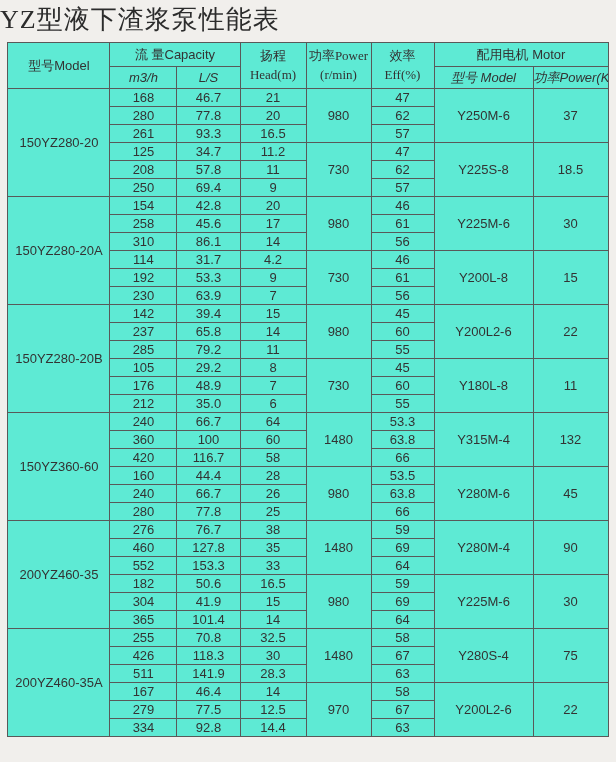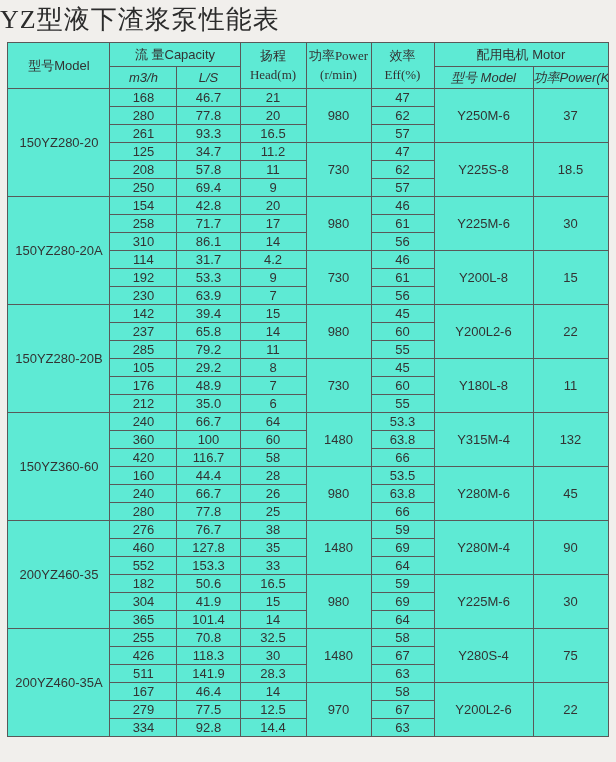--- a/index.html
+++ b/index.html
@@ -157,21 +157,21 @@
           <td>154</td>
           <td>42.8</td>
           <td>20</td>
           <td rowspan="3">980</td>
           <td>46</td>
           <td rowspan="3">Y225M-6</td>
           <td rowspan="3">30</td>
         </tr>
         <tr>
           <td>258</td>
-          <td>71.7</td>
+          <td>45.6</td>
           <td>17</td>
           <td>61</td>
         </tr>
         <tr>
           <td>310</td>
           <td>86.1</td>
           <td>14</td>
           <td>56</td>
         </tr>
         <tr>

